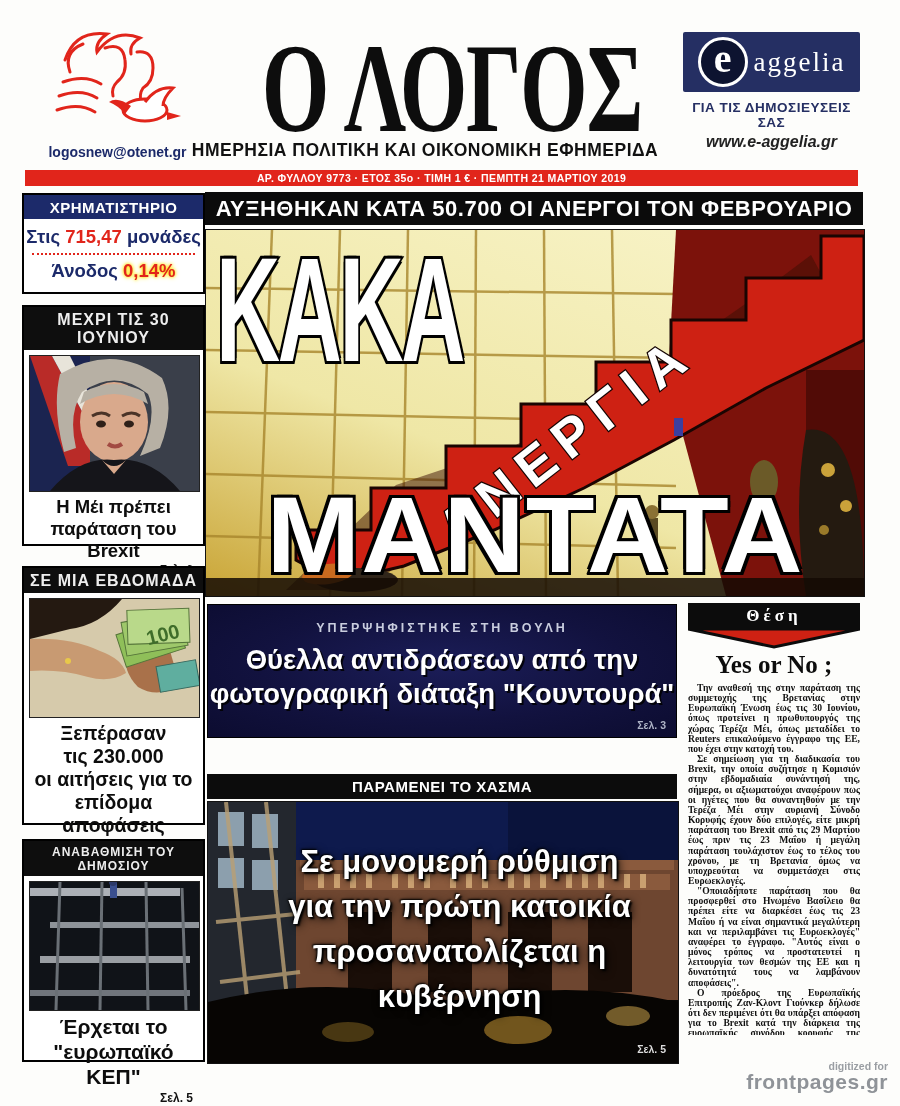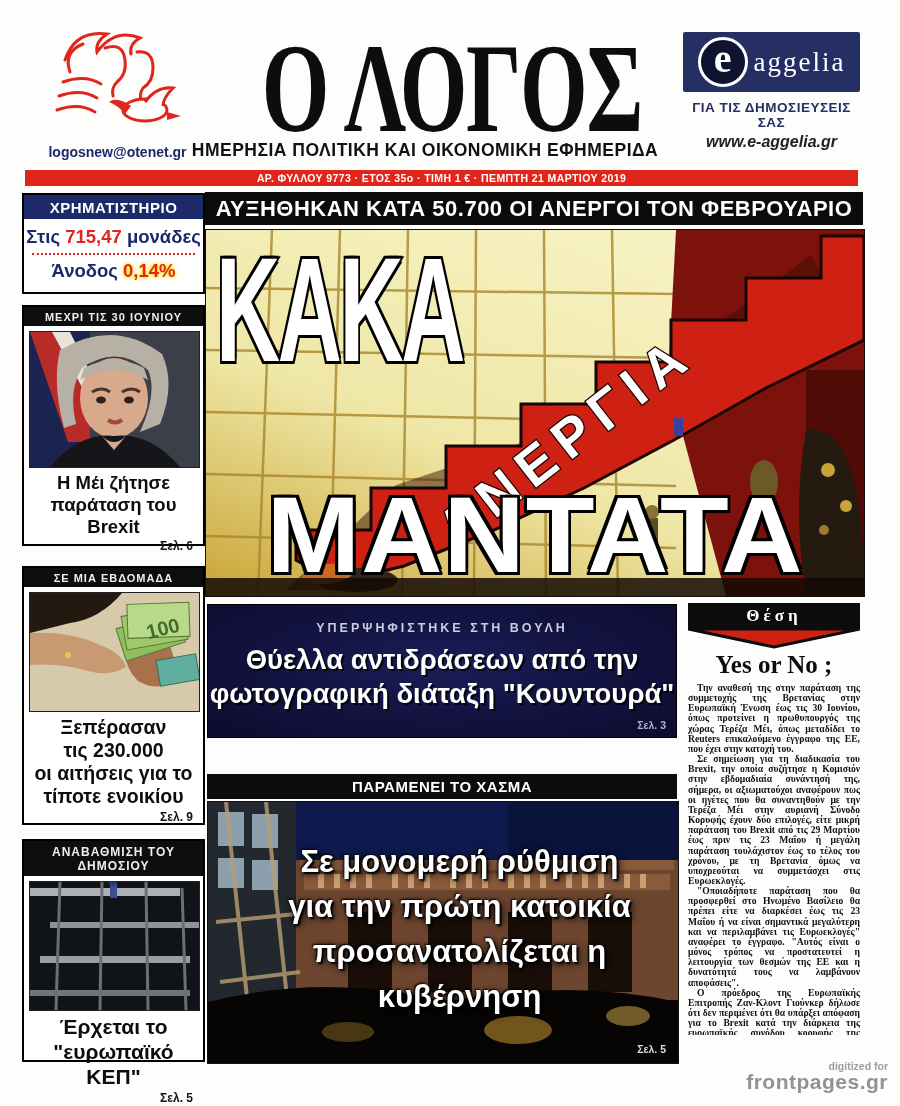--- a/index.html
+++ b/index.html
@@ -21,21 +21,21 @@
   .ea-url{font-size:16px;font-weight:bold;font-style:italic;color:#222;text-align:center;}
   .issue-bar{background:#e1251b;color:#fff;font-size:10.5px;font-weight:bold;
              text-align:center;letter-spacing:.4px;}
   .banner{background:#0b0b0b;color:#fff;font-weight:bold;font-size:22px;text-align:center;
           letter-spacing:.5px;display:flex;align-items:center;justify-content:center;}
 
   
   .sbox{left:22px;width:183px;border:2px solid #000;background:#fff;box-sizing:border-box;}
   .sbox-head{color:#fff;font-weight:bold;text-align:center;padding:4px 0 3px;}
   .head-navy{background:#1c2a6a;font-size:15px;letter-spacing:.5px;}
-  .head-black{background:#0e0e0e;font-size:11px;letter-spacing:1px;color:#eee;}
+  .head-black{background:#0e0e0e;font-size:16px;letter-spacing:1px;color:#eee;}
   .stock-line{font-size:18.5px;font-weight:bold;color:#1c2a6a;text-align:center;margin-top:7px;}
   .stock-line .val{color:#e1251b;}
   .stock-line .val-glow{color:#e1251b;text-shadow:0 0 3px #ffe400,0 0 5px #ffe400;}
   .stock-div{border-top:2px dotted #e1251b;margin:5px 8px;}
   .sphoto{display:block;margin:5px 5px 4px;border:1px solid #222;}
   .scaption{font-weight:bold;color:#0d0d0d;text-align:center;font-size:18.5px;line-height:1.18;}
   .spage{font-weight:bold;font-size:12px;color:#111;text-align:right;padding-right:10px;margin-top:2px;}
 
   
   .lead-wrap{left:205px;top:229px;width:658px;height:366px;border:1px solid #111;overflow:hidden;}
@@ -147,21 +147,21 @@
       <path d="M50,48 Q84,28 118,48 L114,36 Q84,20 54,36Z" fill="#b7b0a4"></path>
       <path d="M62,60 q10,-6 18,0" stroke="#4a3428" stroke-width="3" fill="none"></path>
       <path d="M92,60 q10,-6 18,0" stroke="#4a3428" stroke-width="3" fill="none"></path>
       <ellipse cx="71" cy="68" rx="5" ry="3.5" fill="#2e2019"></ellipse>
       <ellipse cx="99" cy="68" rx="5" ry="3.5" fill="#2e2019"></ellipse>
       <path d="M78,88 q7,5 14,0" stroke="#a24a42" stroke-width="4" fill="none"></path>
       <path d="M20,135 Q50,100 84,104 Q120,100 150,135Z" fill="#15151a"></path>
       <path d="M72,104 L84,118 L96,104 Q90,110 84,110 Q78,110 72,104Z" fill="#d9a98c"></path>
     </svg>
     <div class="scaption">
-      <div>Η Μέι ζήτησε</div>
+      <div>Η Μέι πρέπει</div>
       <div>παράταση του Brexit</div>
     </div>
     <div class="spage">Σελ. 6</div>
   </div>
 
   <div class="abs sbox" style="top:566px;height:259px;">
     <div class="sbox-head head-black">ΣΕ ΜΙΑ ΕΒΔΟΜΑΔΑ</div>
     <svg class="sphoto" width="169" height="118" viewBox="0 0 169 118">
       <rect width="169" height="118" fill="#d6caab"></rect>
       <path d="M0,0 H92 Q70,26 40,30 L0,40Z" fill="#241911"></path>
@@ -173,21 +173,21 @@
         <rect x="98" y="20" width="62" height="34" fill="#9ec86a" stroke="#55743a" transform="rotate(8 129 37)"></rect>
         <rect x="104" y="14" width="62" height="34" fill="#b9d98a" stroke="#55743a" transform="rotate(16 135 31)"></rect>
         <text x="120" y="46" font-size="20" font-weight="bold" fill="#3f6d2a" transform="rotate(4 120 40)">100</text>
       </g>
       <rect x="128" y="64" width="40" height="26" fill="#5fae9f" stroke="#36695f" transform="rotate(-10 148 77)"></rect>
     </svg>
     <div class="scaption" style="font-size:19.5px;">
       <div>Ξεπέρασαν</div>
       <div>τις 230.000</div>
       <div>οι αιτήσεις για το</div>
-      <div>τίποτε ενοικίου</div>
+      <div>επίδομα αποφάσεις</div>
     </div>
     <div class="spage">Σελ. 9</div>
   </div>
 
   <div class="abs sbox" style="top:839px;height:223px;">
     <div class="sbox-head head-black" style="font-size:12px;">ΑΝΑΒΑΘΜΙΣΗ ΤΟΥ ΔΗΜΟΣΙΟΥ</div>
     <svg class="sphoto" width="169" height="128" viewBox="0 0 169 128">
       <rect width="169" height="128" fill="#101318"></rect>
       <rect x="0" y="6" width="150" height="8" fill="#c8cdd2" opacity=".85"></rect>
       <rect x="20" y="40" width="149" height="6" fill="#aeb4ba" opacity=".8"></rect>

